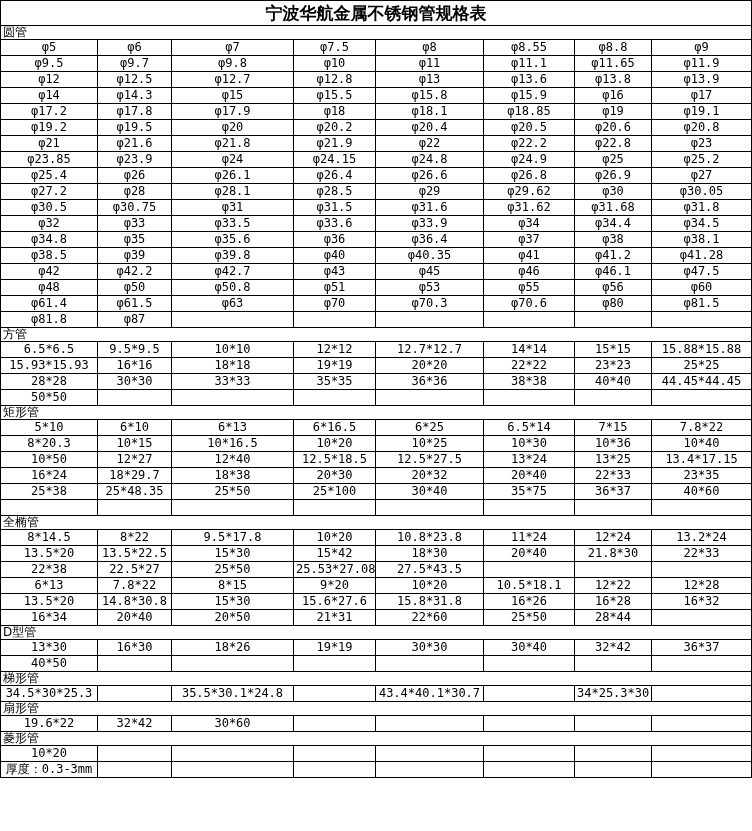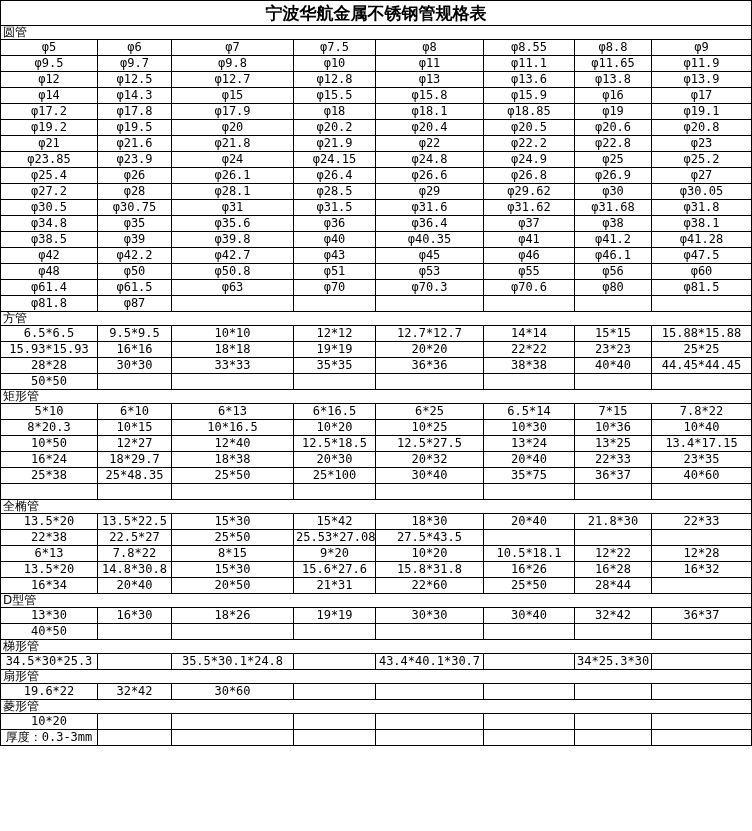--- a/index.html
+++ b/index.html
@@ -173,20 +173,30 @@
           <td>φ30.5</td>
           <td>φ30.75</td>
           <td>φ31</td>
           <td>φ31.5</td>
           <td>φ31.6</td>
           <td>φ31.62</td>
           <td>φ31.68</td>
           <td>φ31.8</td>
         </tr>
         <tr>
+          <td>φ32</td>
+          <td>φ33</td>
+          <td>φ33.5</td>
+          <td>φ33.6</td>
+          <td>φ33.9</td>
+          <td>φ34</td>
+          <td>φ34.4</td>
+          <td>φ34.5</td>
+        </tr>
+        <tr>
           <td>φ34.8</td>
           <td>φ35</td>
           <td>φ35.6</td>
           <td>φ36</td>
           <td>φ36.4</td>
           <td>φ37</td>
           <td>φ38</td>
           <td>φ38.1</td>
         </tr>
         <tr>
@@ -342,20 +352,30 @@
           <td></td>
           <td></td>
           <td></td>
           <td></td>
           <td></td>
         </tr>
         <tr class="section-row">
           <td colspan="8">全椭管</td>
         </tr>
         <tr>
+          <td>8*14.5</td>
+          <td>8*22</td>
+          <td>9.5*17.8</td>
+          <td>10*20</td>
+          <td>10.8*23.8</td>
+          <td>11*24</td>
+          <td>12*24</td>
+          <td>13.2*24</td>
+        </tr>
+        <tr>
           <td>13.5*20</td>
           <td>13.5*22.5</td>
           <td>15*30</td>
           <td>15*42</td>
           <td>18*30</td>
           <td>20*40</td>
           <td>21.8*30</td>
           <td>22*33</td>
         </tr>
         <tr>

